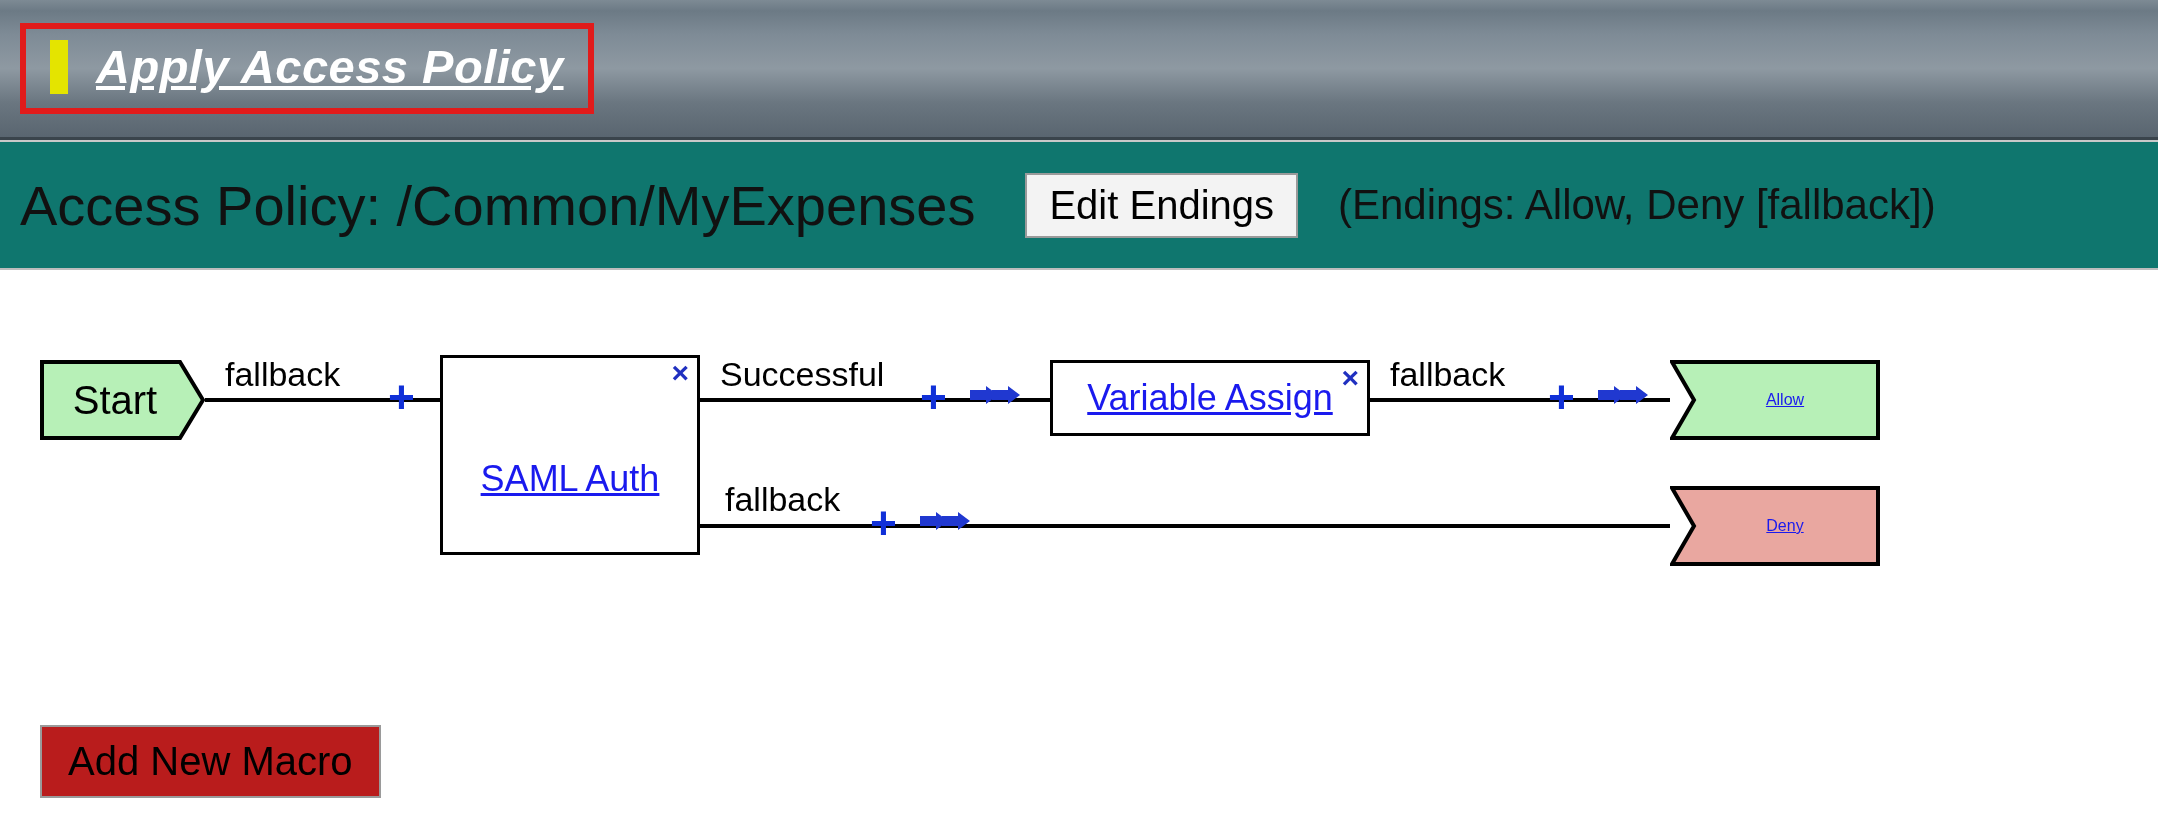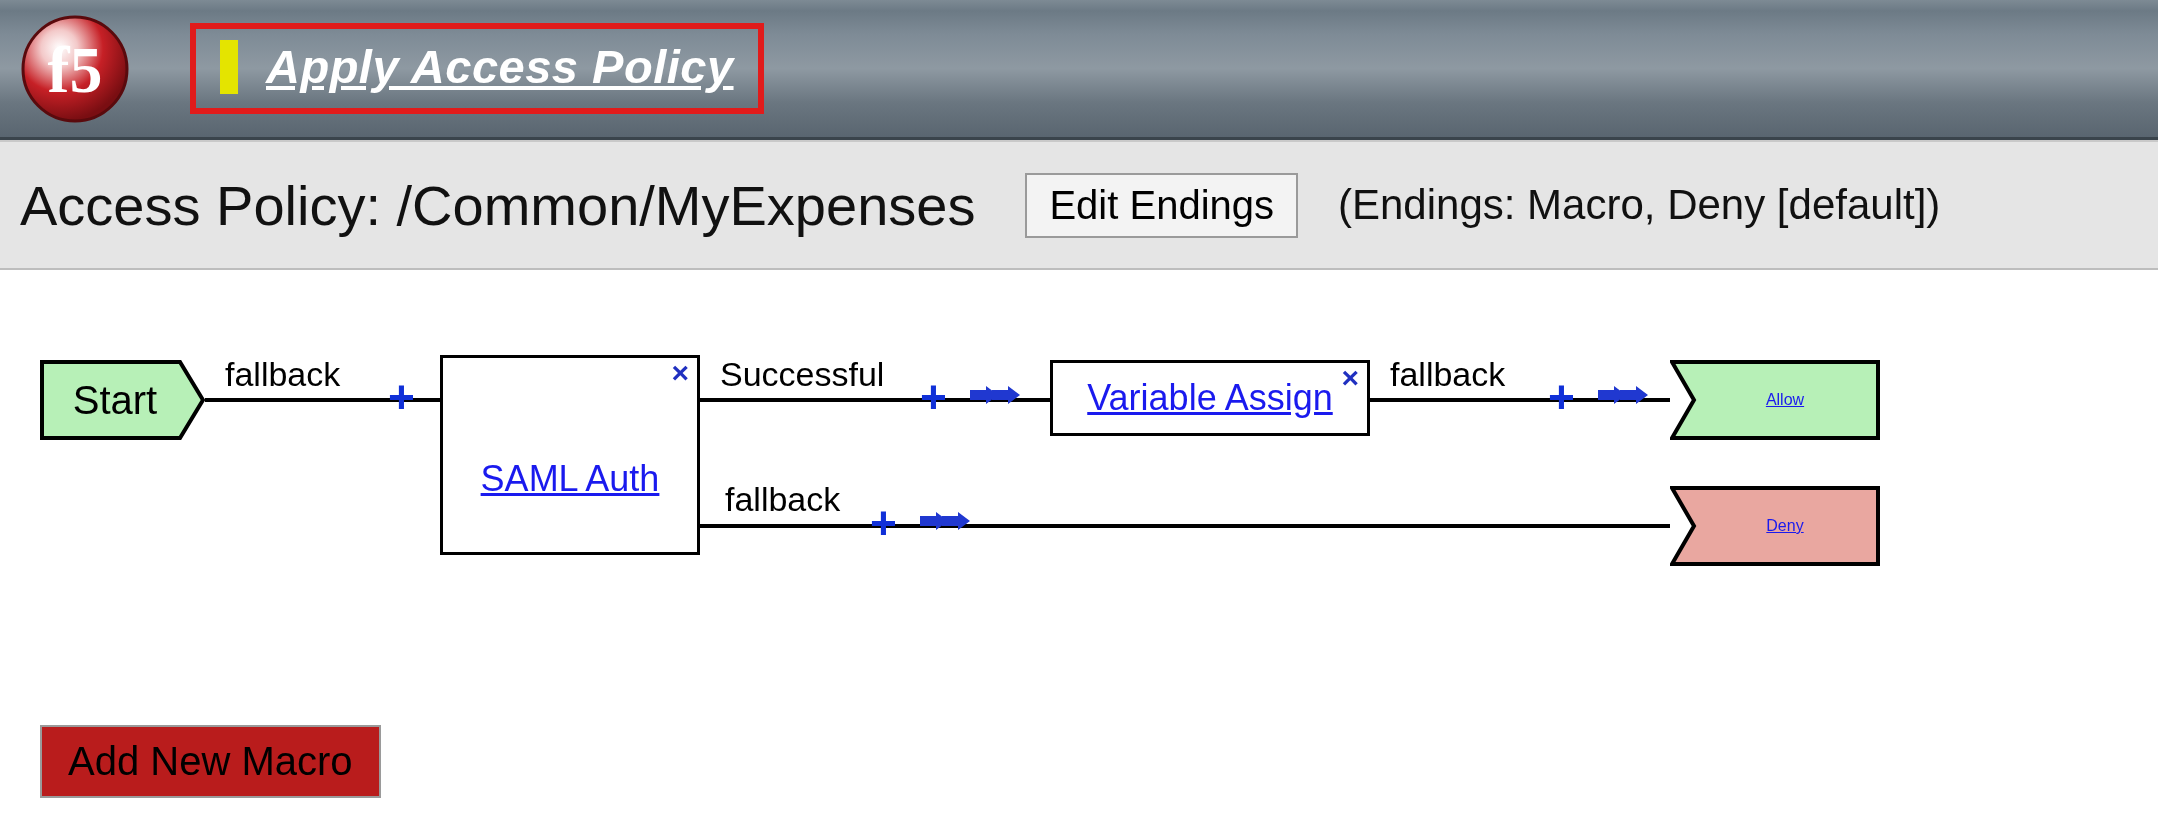--- a/index.html
+++ b/index.html
@@ -44,21 +44,21 @@
     font-size: 47px;
     font-weight: 700;
     color: #ffffff;
     text-decoration: underline;
     font-style: italic;
     letter-spacing: 0.5px;
   }
   
   .sub-header {
     height: 130px;
-    background: #e5e5e5;
+    background: #0f766e;
     border-top: 2px solid #c9c9c9;
     border-bottom: 2px solid #bdbdbd;
     display: flex;
     align-items: center;
     padding: 0 20px;
   }
   .policy-title {
     font-size: 56px;
     color: #111;
     margin-right: 50px;
@@ -163,45 +163,31 @@
     padding: 12px 26px;
     background: #b91c1c;
     border: 2px solid #9a9a9a;
     cursor: pointer;
   }
 </style>
 </head>
 <body>
 
 <div class="header-bar">
-  <div class="f5-logo">
-    <svg viewBox="0 0 110 110">
-      <defs>
-        <radialGradient id="rg" cx="35%" cy="30%" r="70%">
-          <stop offset="0%" stop-color="#ffffff"></stop>
-          <stop offset="25%" stop-color="#f3c9c9"></stop>
-          <stop offset="60%" stop-color="#c62026"></stop>
-          <stop offset="100%" stop-color="#7a0e12"></stop>
-        </radialGradient>
-      </defs>
-      <circle cx="55" cy="55" r="52" fill="url(#rg)" stroke="#5a0a0d" stroke-width="3"></circle>
-      <text x="55" y="78" text-anchor="middle" font-size="66" font-weight="800" font-family="Georgia, 'Times New Roman', serif" fill="#ffffff">f5</text>
-    </svg>
-  </div>
 
   <div class="apply-box">
     <span class="yellow-bar"></span>
     <a class="apply-link">Apply Access Policy</a>
   </div>
 </div>
 
 <div class="sub-header">
   <span class="policy-title">Access Policy: /Common/MyExpenses</span>
   <button class="edit-endings">Edit Endings</button>
-  <span class="endings-text">(Endings: Macro, Deny [default])</span>
+  <span class="endings-text">(Endings: Allow, Deny [fallback])</span>
 </div>
 
 <div class="canvas">
 
   <div class="start-node">
     <svg viewBox="0 0 165 80">
       <polygon points="2,2 140,2 163,40 140,78 2,78" fill="#b7f0b7" stroke="#000" stroke-width="4"></polygon>
     </svg>
     <div class="start-text">Start</div>
   </div>

